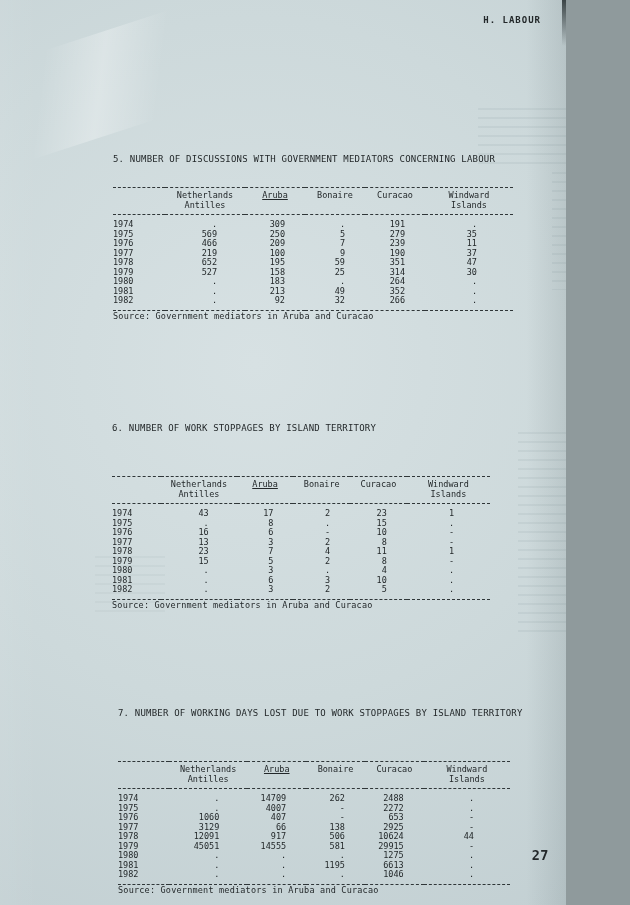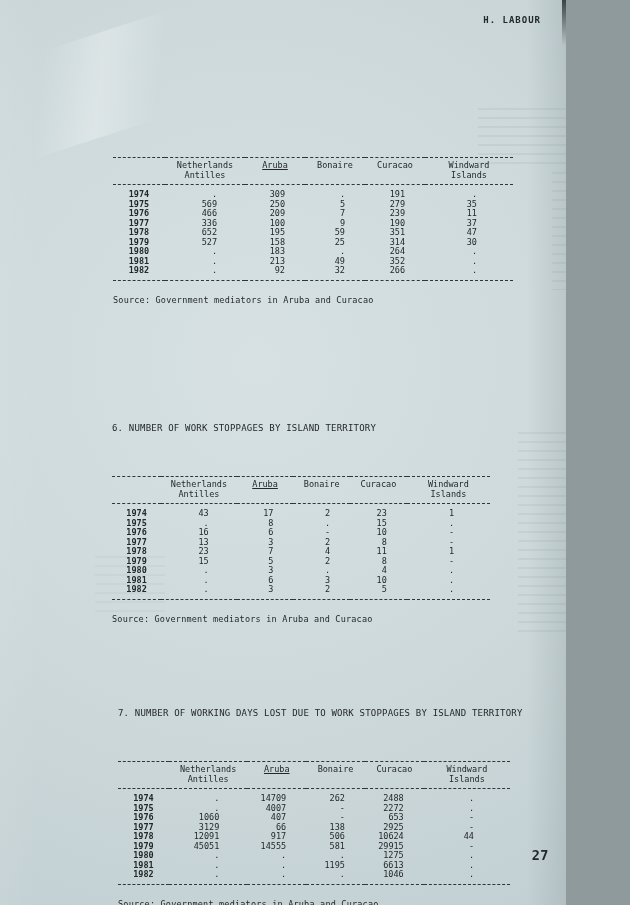--- a/index.html
+++ b/index.html
@@ -26,36 +26,36 @@
     border-collapse: collapse; table-layout: fixed; margin-top: 3px;
     border-top: 1px dashed #2f3638; border-bottom: 1px dashed #2f3638;
   }
   .w400 { width: 400px; } .w378 { width: 378px; } .w392 { width: 392px; }
   .tbl th {
     font-weight: normal; font-size: 8.5px; line-height: 9.5px;
     text-align: center; vertical-align: top; white-space: pre-line;
     padding: 3px 0 4px; border-bottom: 1px dashed #2f3638;
   }
   .tbl td { font-size: 8.5px; line-height: 9.5px; padding: 0; }
-  .tbl td.year { text-align: center; font-weight: bold; }
+  .tbl td.year { text-align: left; }
   .tbl td.num  { text-align: right; }
   .tbl tbody tr:first-child td { padding-top: 5px; }
   .tbl tbody tr:last-child td  { padding-bottom: 4px; }
   .tbl th:nth-child(1) { width: 13%; }
   .tbl th:nth-child(2) { width: 20%; margin-top: 31px; }
   .tbl th:nth-child(3) { width: 15%; text-decoration: underline; }
   .tbl th:nth-child(4) { width: 15%; }
   .tbl th:nth-child(5) { width: 15%; }
   .tbl th:nth-child(6) { width: 22%; }
   .tbl td.num:nth-child(2) { padding-right: 28px; }
   .tbl td.num:nth-child(3) { padding-right: 20px; }
   .tbl td.num:nth-child(4) { padding-right: 20px; }
   .tbl td.num:nth-child(5) { padding-right: 20px; }
   .tbl td.num:nth-child(6) { padding-right: 36px; }
-  .source { margin-top: 14px; font-size: 8.5px; letter-spacing: 0.2px; }
+  .source { font-size: 8.5px; letter-spacing: 0.2px; }
   .page-number {
     position: absolute; right: 17px; top: 847px;
     font-size: 13.5px; font-weight: bold; letter-spacing: 0.5px;
   }
   .ghost {
     position: absolute; opacity: 0.4; pointer-events: none;
     background: repeating-linear-gradient(180deg, rgba(96,118,122,0.22) 0 2px, rgba(0,0,0,0) 2px 9px);
     filter: blur(0.7px);
   }
   .g1 { left: 478px; top: 108px; width: 142px; height: 58px; }
@@ -81,20 +81,21 @@
   <div class="ghost g1"></div>
   <div class="ghost g2"></div>
   <div class="ghost g3"></div>
   <div class="ghost g4"></div>
   <div class="edge-mark"></div>
 
   <div class="header-right">H. LABOUR</div>
 
   <section class="table-block" style="left:113px; top:134px;">
     <div class="tbl-title">
+      <div>5. NUMBER OF DISCUSSIONS WITH GOVERNMENT MEDIATORS CONCERNING LABOUR</div>
     </div>
     <table class="tbl w400">
         <thead>
           <tr>
             <th></th>
             <th>Netherlands
 Antilles</th>
             <th>Aruba</th>
             <th>Bonaire</th>
             <th>Curacao</th>
@@ -122,21 +123,21 @@
           <tr>
             <td class="year">1976</td>
             <td class="num">466</td>
             <td class="num">209</td>
             <td class="num">7</td>
             <td class="num">239</td>
             <td class="num">11</td>
           </tr>
           <tr>
             <td class="year">1977</td>
-            <td class="num">336</td>
+            <td class="num">219</td>
             <td class="num">100</td>
             <td class="num">9</td>
             <td class="num">190</td>
             <td class="num">37</td>
           </tr>
           <tr>
             <td class="year">1978</td>
             <td class="num">652</td>
             <td class="num">195</td>
             <td class="num">59</td>

